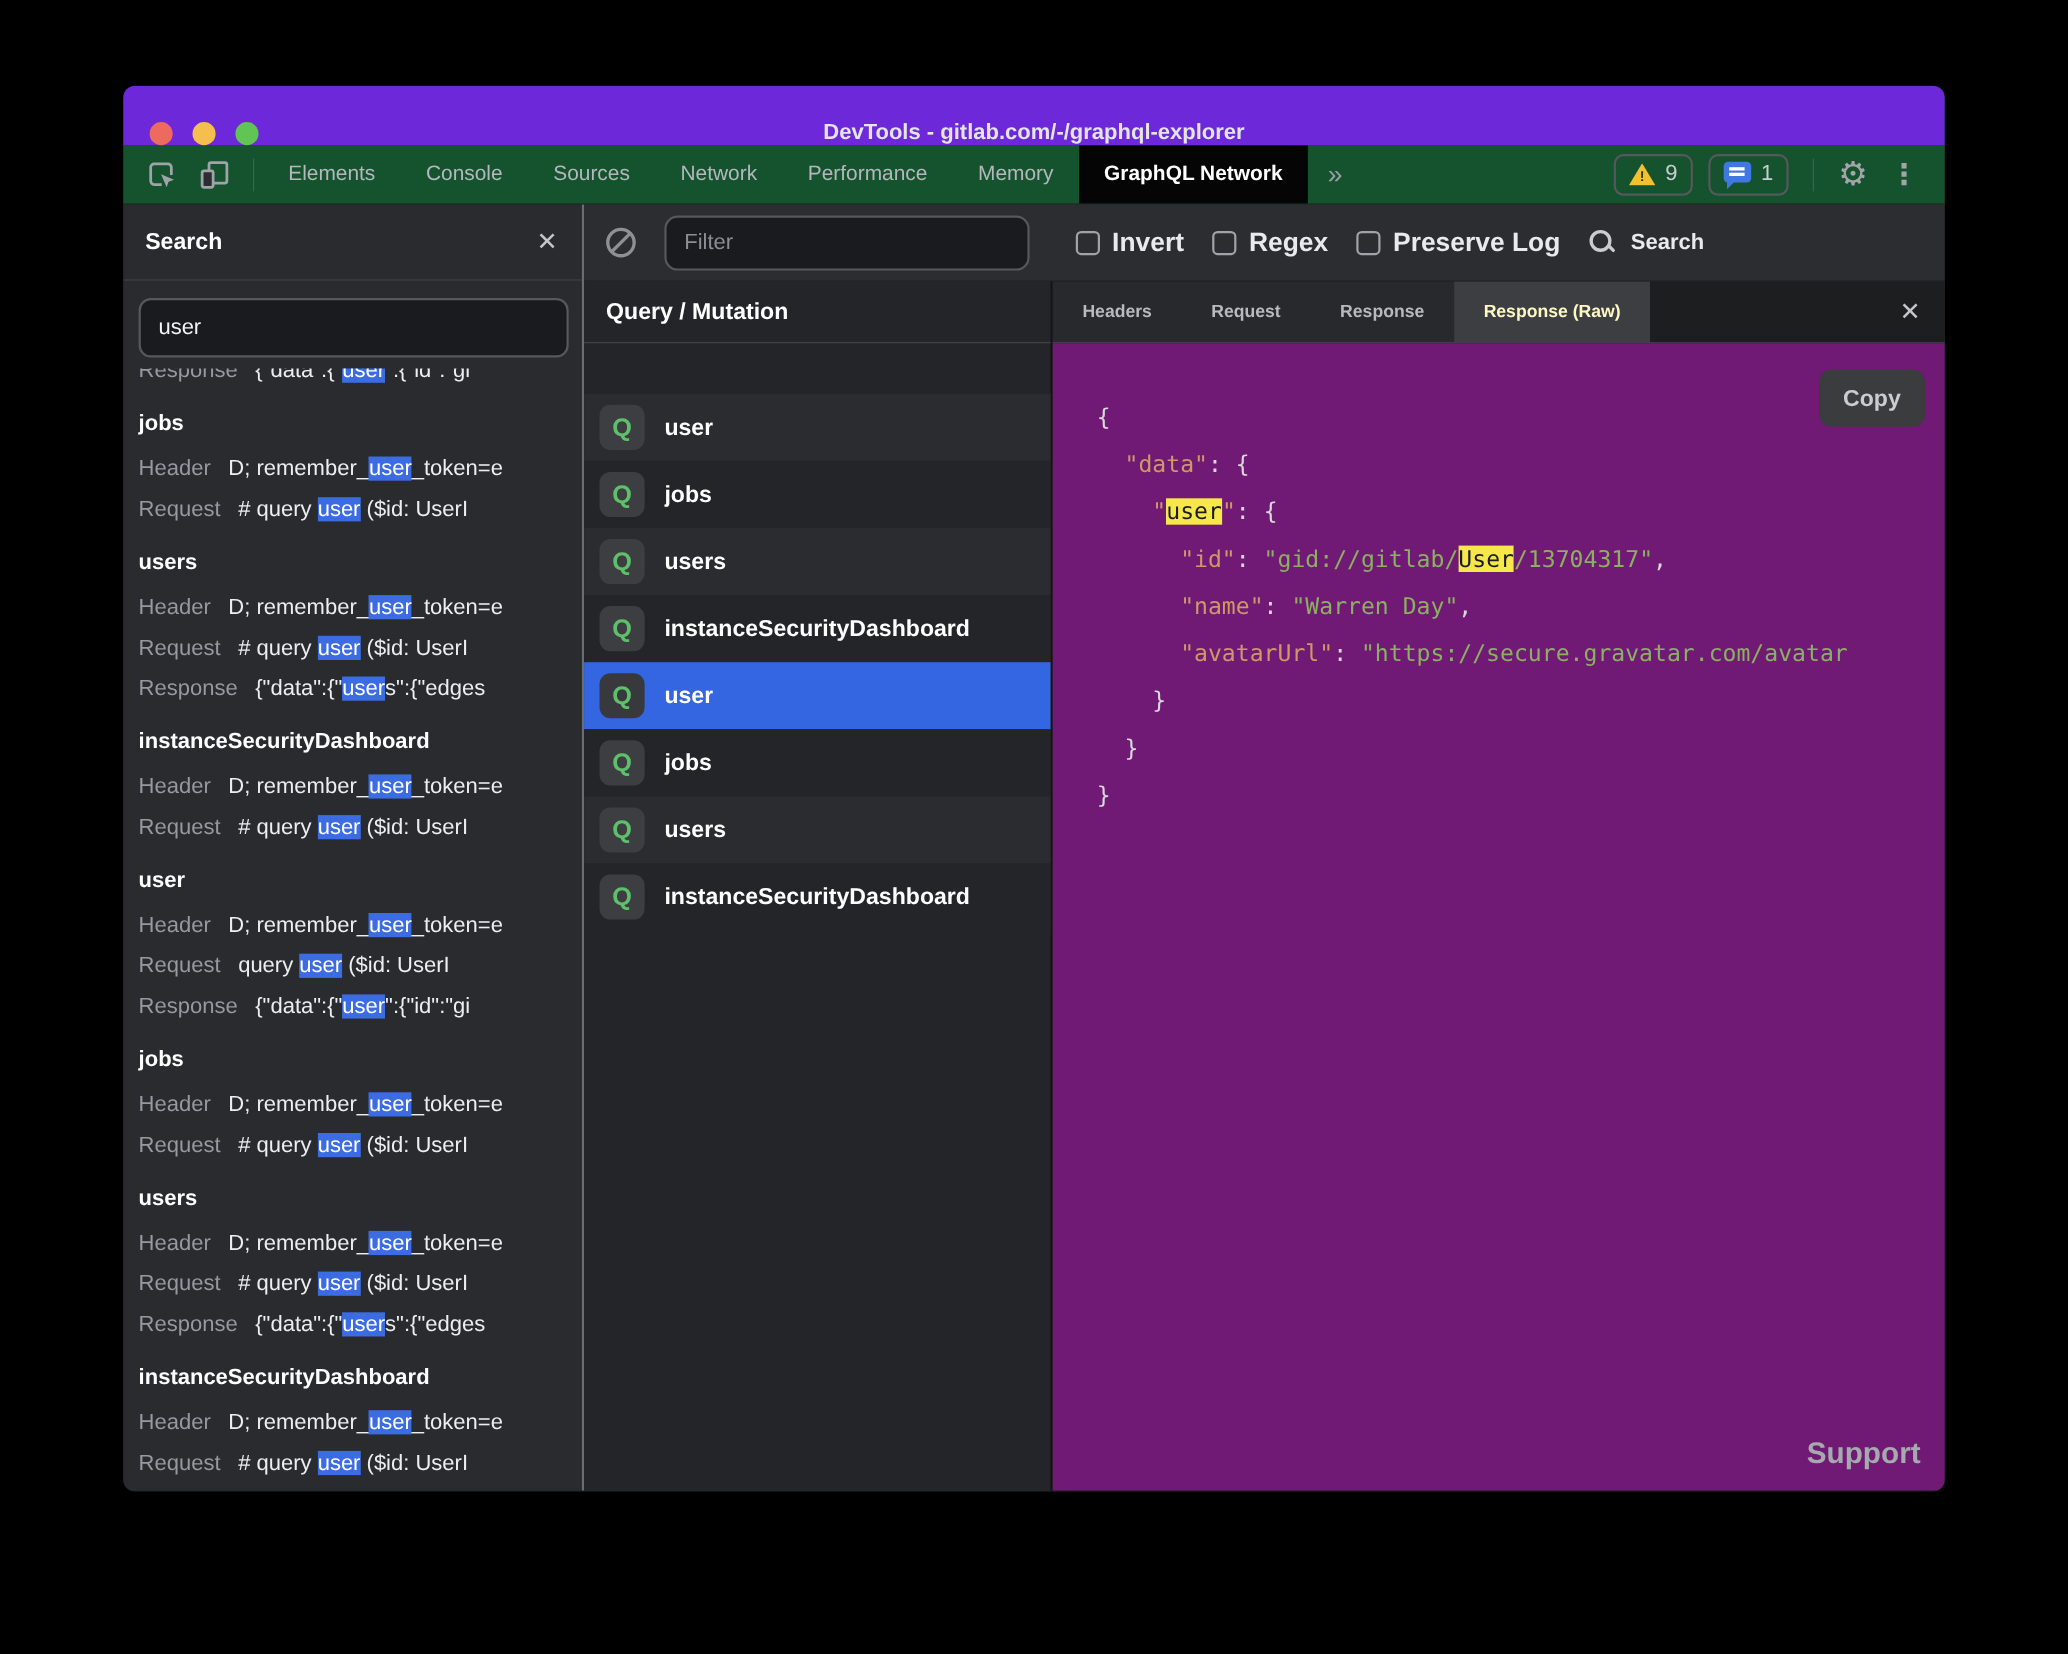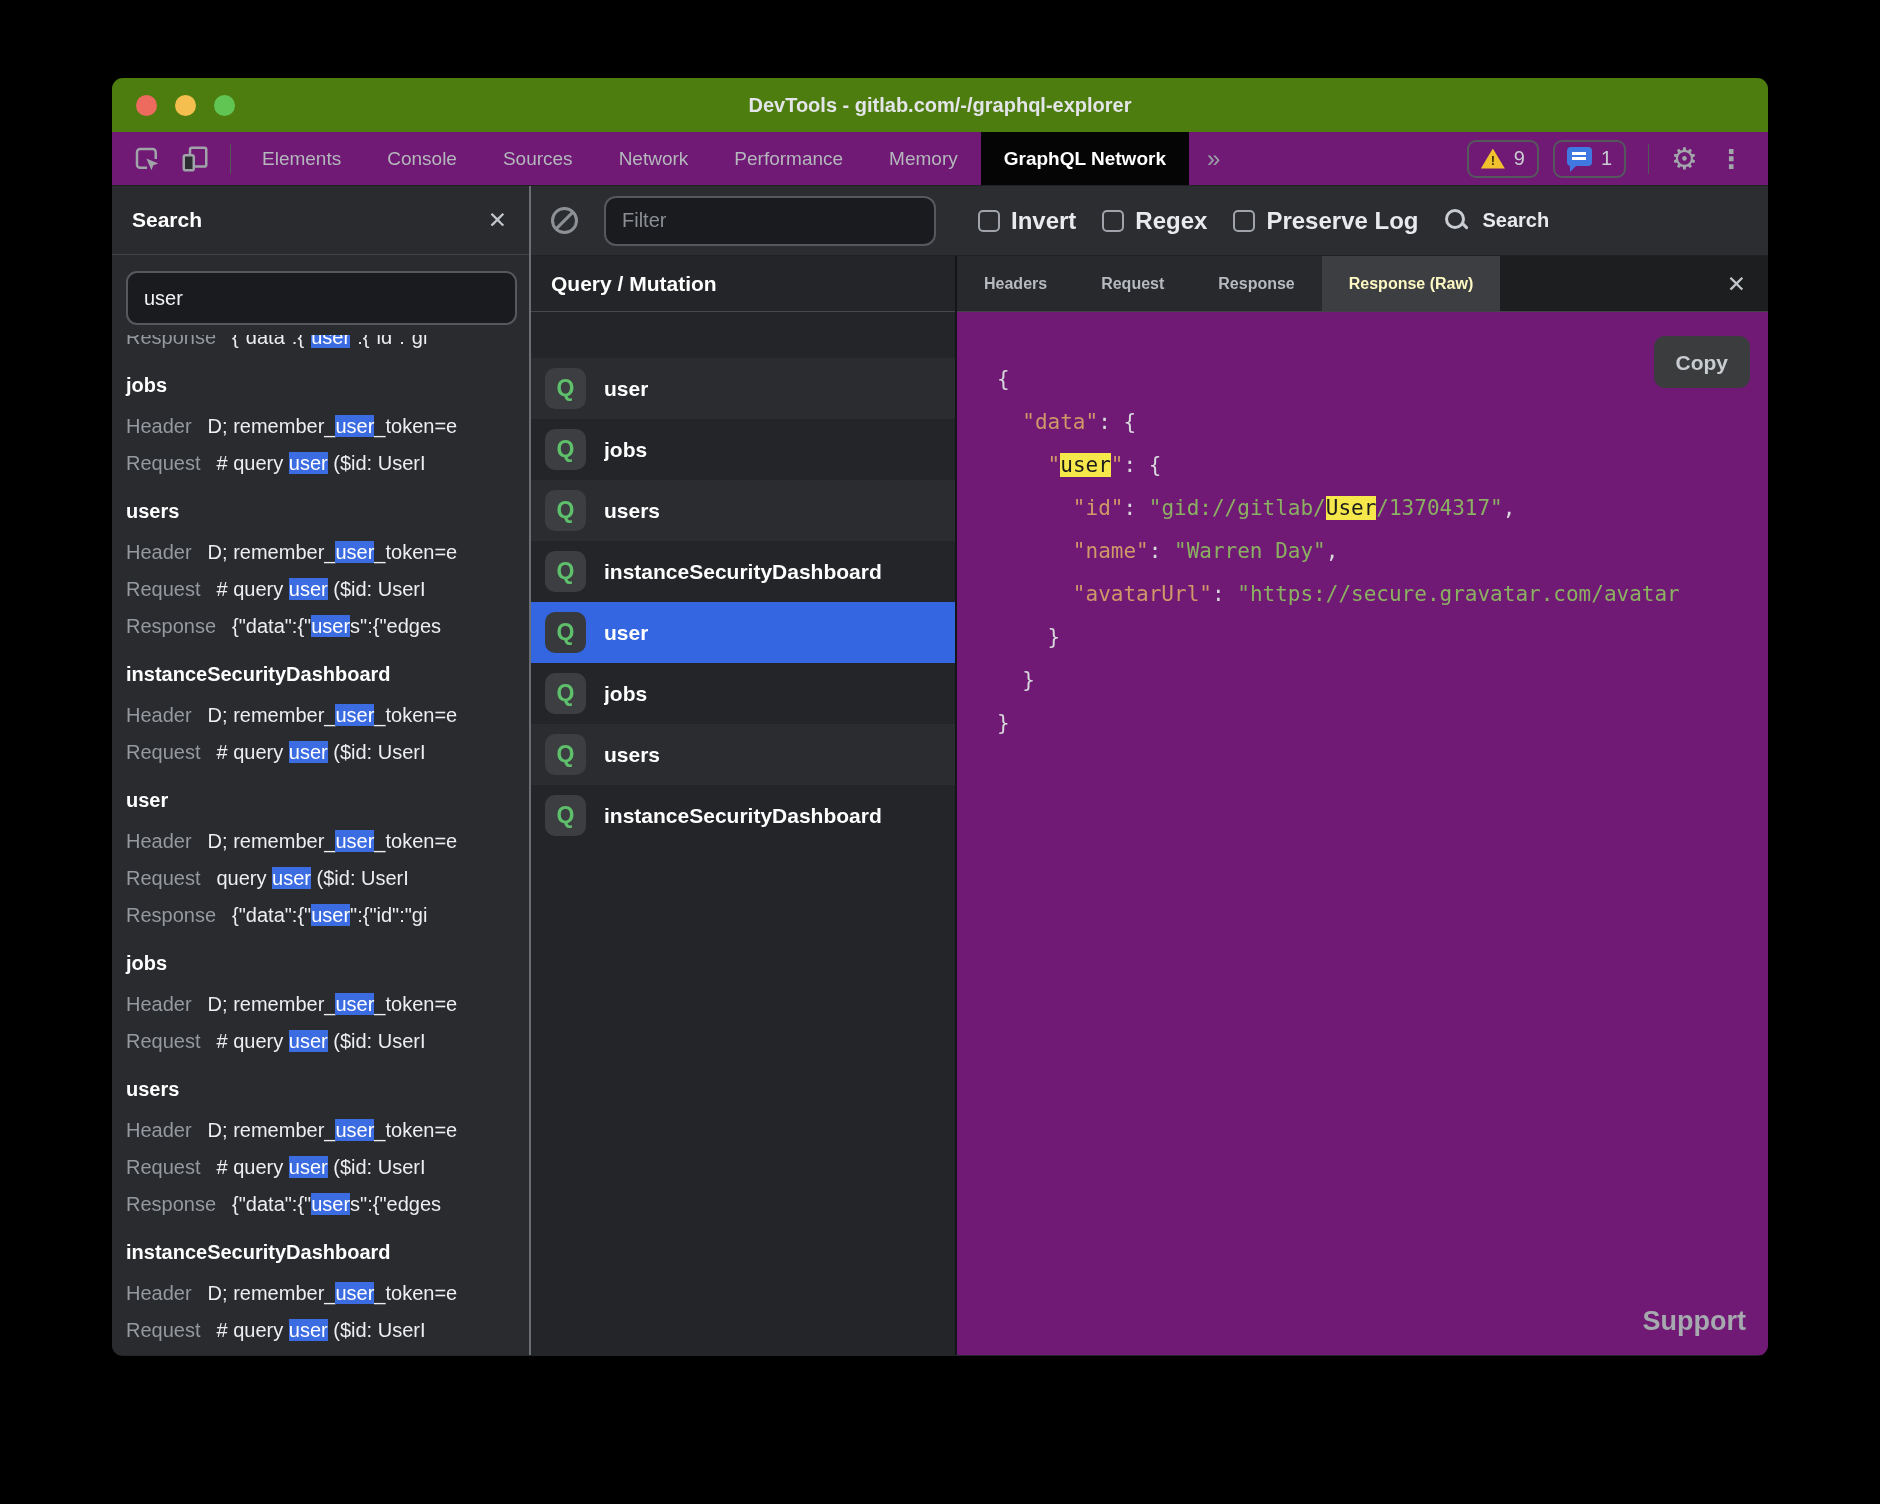--- a/index.html
+++ b/index.html
@@ -1,28 +1,28 @@
 <!DOCTYPE html>
 <html><head>
 <meta charset="utf-8">
 <style>
   * { margin:0; padding:0; box-sizing:border-box; }
   html,body { width:1880px; height:1504px; background:#000; font-family:"Liberation Sans",sans-serif; }
   .window { position:absolute; left:112px; top:78px; width:1656px; height:1278px;
             border-radius:11px; overflow:hidden; background:#232528; }
 
   
-  .titlebar { height:54px; background:#4d7c0f; display:flex; align-items:center; position:relative; }
+  .titlebar { height:54px; background:#6d28d9; display:flex; align-items:flex-end; position:relative; }
   .lights { position:absolute; left:24px; display:flex; gap:18px; }
   .light { width:21px; height:21px; border-radius:50%; }
   .light.red{ background:#ed6a5e; } .light.yellow{ background:#f4bf4f; } .light.green{ background:#61c554; }
   .title { flex:1; text-align:center; color:#e3e5e9; font-size:20px; font-weight:600; }
 
   
-  .tabbar { height:54px; background:#701a75; display:flex; align-items:stretch; border-bottom:1px solid #1f2124; }
+  .tabbar { height:54px; background:#14532d; display:flex; align-items:stretch; border-bottom:1px solid #1f2124; }
   .toolicons { display:flex; align-items:center; gap:18px; padding:0 12px 0 20px; }
   .vsep { width:1px; height:30px; background:#54575c; align-self:center; margin:0 8px; }
   .tab { display:flex; align-items:center; padding:0 23px; color:#b4b7bc; font-size:19px; white-space:nowrap; }
   .tab.active { background:#050505; color:#fff; font-weight:600; }
   .chevron { display:flex; align-items:center; padding:0 18px; color:#9aa0a6; font-size:24px; }
   .tab-right { margin-left:auto; display:flex; align-items:center; gap:14px; padding-right:18px; }
   .badge { display:flex; align-items:center; gap:9px; border:2px solid #55585d; border-radius:9px;
            height:38px; padding:0 12px; color:#c9ccd1; font-size:20px; }
   .tri { width:24px; height:20px; background:#f2c12e; clip-path:polygon(50% 0,100% 100%,0 100%); position:relative; }
   .tri::after { content:"!"; position:absolute; left:50%; top:58%; transform:translate(-50%,-50%);

